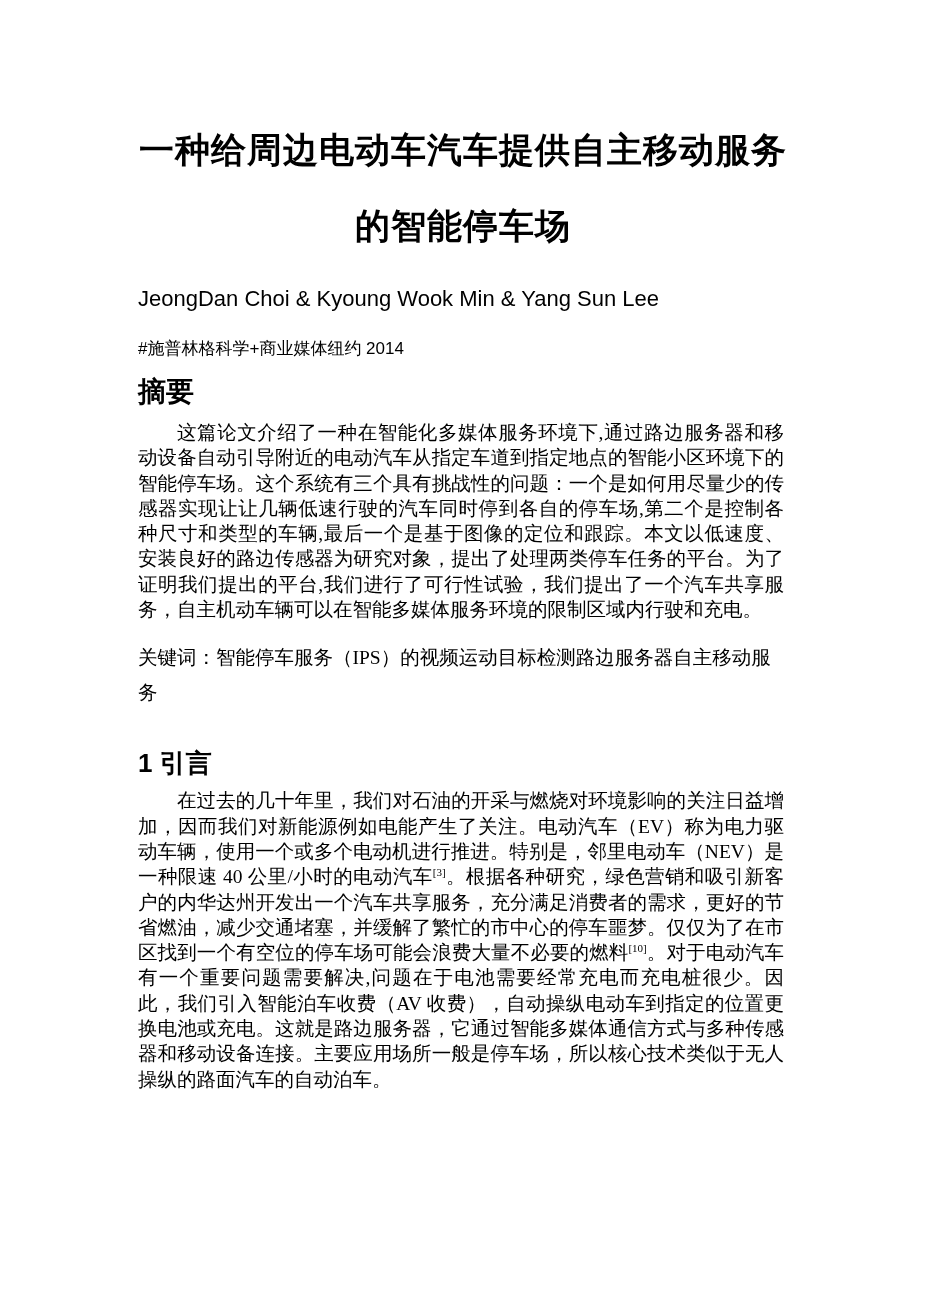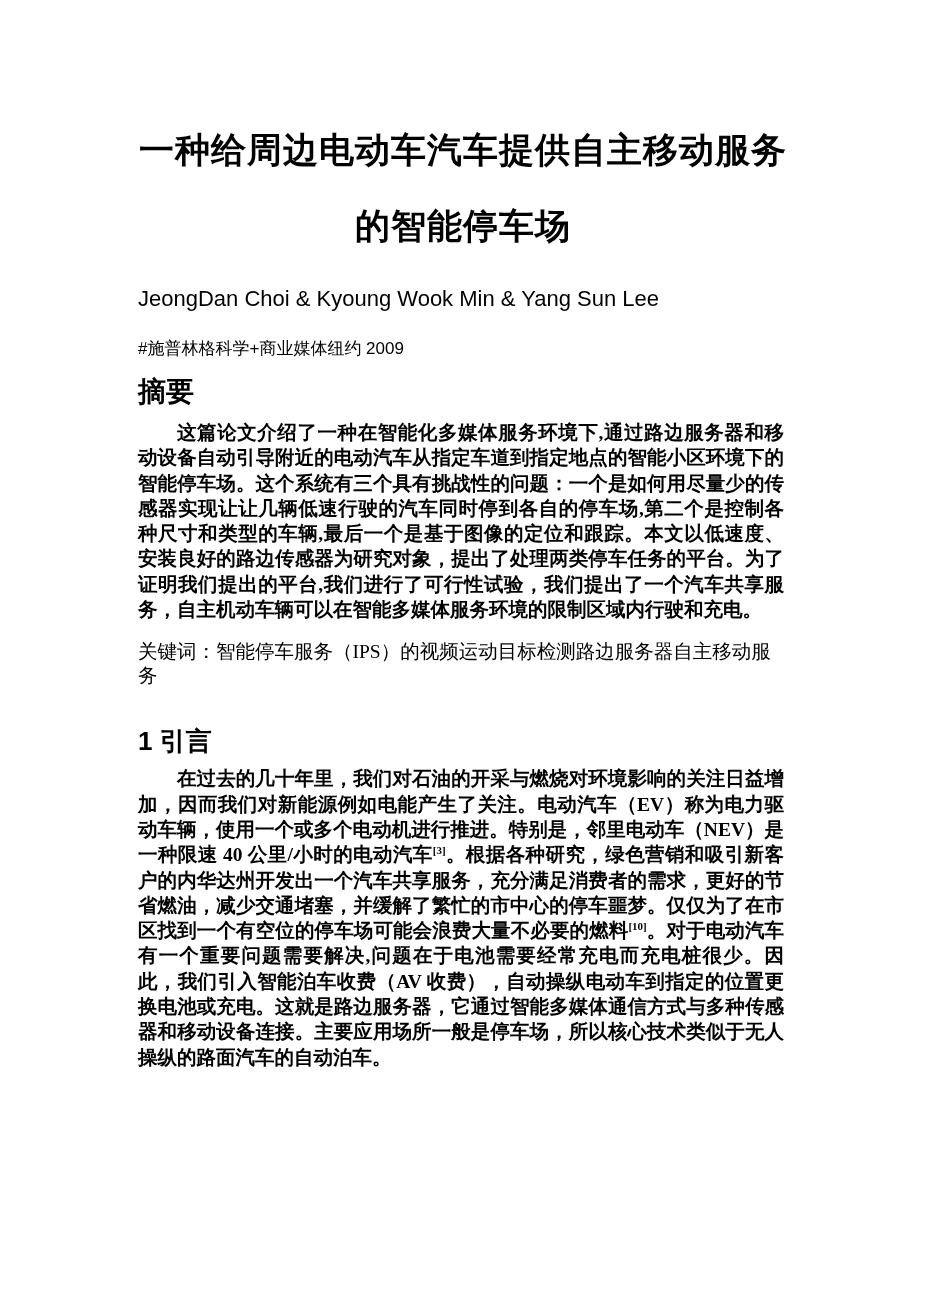--- a/index.html
+++ b/index.html
@@ -53,28 +53,27 @@
     font-size: 28px;
     line-height: 34px;
     text-align: left;
   }
   .body-para {
     margin: 11px 4px 0 0;
     font-family: "Liberation Serif", "DejaVu Serif", serif;
     font-size: 19.5px;
     line-height: 25.3px;
     text-align: justify;
-    font-weight: bold;
   }
   .indent { text-indent: 2em; }
   .keywords {
     margin: 18px 0 0 0;
     font-family: "Liberation Serif", "DejaVu Serif", serif;
     font-size: 19.5px;
-    line-height: 24px;
+    line-height: 35px;
   }
   .section-heading {
     margin: 36px 0 0 0;
     font-family: "Liberation Sans", "DejaVu Sans", sans-serif;
     font-weight: bold;
     font-size: 26px;
     line-height: 34px;
   }
   .body-para.first-after-heading { margin-top: 8px; }
   .body-para.para-gap { margin-top: 15px; }
@@ -90,21 +89,21 @@
 <div class="page">
 
   <h1 class="doc-title">
     <span class="title-line">一种给周边电动车汽车提供自主移动服务</span>
     <span class="title-line">的智能停车场</span>
   </h1>
 
   <p class="authors">JeongDan Choi &amp; Kyoung Wook Min &amp; Yang Sun Lee</p>
 
 
-  <p class="imprint">#施普林格科学+商业媒体纽约 2009</p>
+  <p class="imprint">#施普林格科学+商业媒体纽约 2014</p>
 
   <h2 class="abstract-heading">摘要</h2>
 
   <p class="body-para indent"><span>这篇论文介绍了一种在智能化多媒体服务环境下,通过路边服务器和移动设备自动引导附近的电动汽车从指定车道到指定地点的智能小区环境下的智能停车场。这个系统有三个具有挑战性的问题：一个是如何用尽量少的传感器实现让让几辆低速行驶的汽车同时停到各自的停车场,第二个是控制各种尺寸和类型的车辆,最后一个是基于图像的定位和跟踪。本文以低速度、安装良好的路边传感器为研究对象，提出了处理两类停车任务的平台。为了证明我们提出的平台,我们进行了可行性试验，我们提出了一个汽车共享服务，自主机动车辆可以在智能多媒体服务环境的限制区域内行驶和充电。</span></p>
 
   <p class="keywords">关键词：智能停车服务（IPS）的视频运动目标检测路边服务器自主移动服务</p>
 
   <h3 class="section-heading">1 引言</h3>
 
   <p class="body-para indent first-after-heading"><span>在过去的几十年里，我们对石油的开采与燃烧对环境影响的关注日益增加，因而我们对新能源例如电能产生了关注。电动汽车（EV）称为电力驱动车辆，使用一个或多个电动机进行推进。特别是，邻里电动车（NEV）是一种限速 40 公里/小时的电动汽车</span><sup>[3]</sup><span>。根据各种研究，绿色营销和吸引新客户的内华达州开发出一个汽车共享服务，充分满足消费者的需求，更好的节省燃油，减少交通堵塞，并缓解了繁忙的市中心的停车噩梦。仅仅为了在市区找到一个有空位的停车场可能会浪费大量不必要的燃料</span><sup>[10]</sup><span>。对于电动汽车有一个重要问题需要解决,问题在于电池需要经常充电而充电桩很少。因此，我们引入智能泊车收费（AV 收费），自动操纵电动车到指定的位置更换电池或充电。这就是路边服务器，它通过智能多媒体通信方式与多种传感器和移动设备连接。主要应用场所一般是停车场，所以核心技术类似于无人操纵的路面汽车的自动泊车。</span></p>

